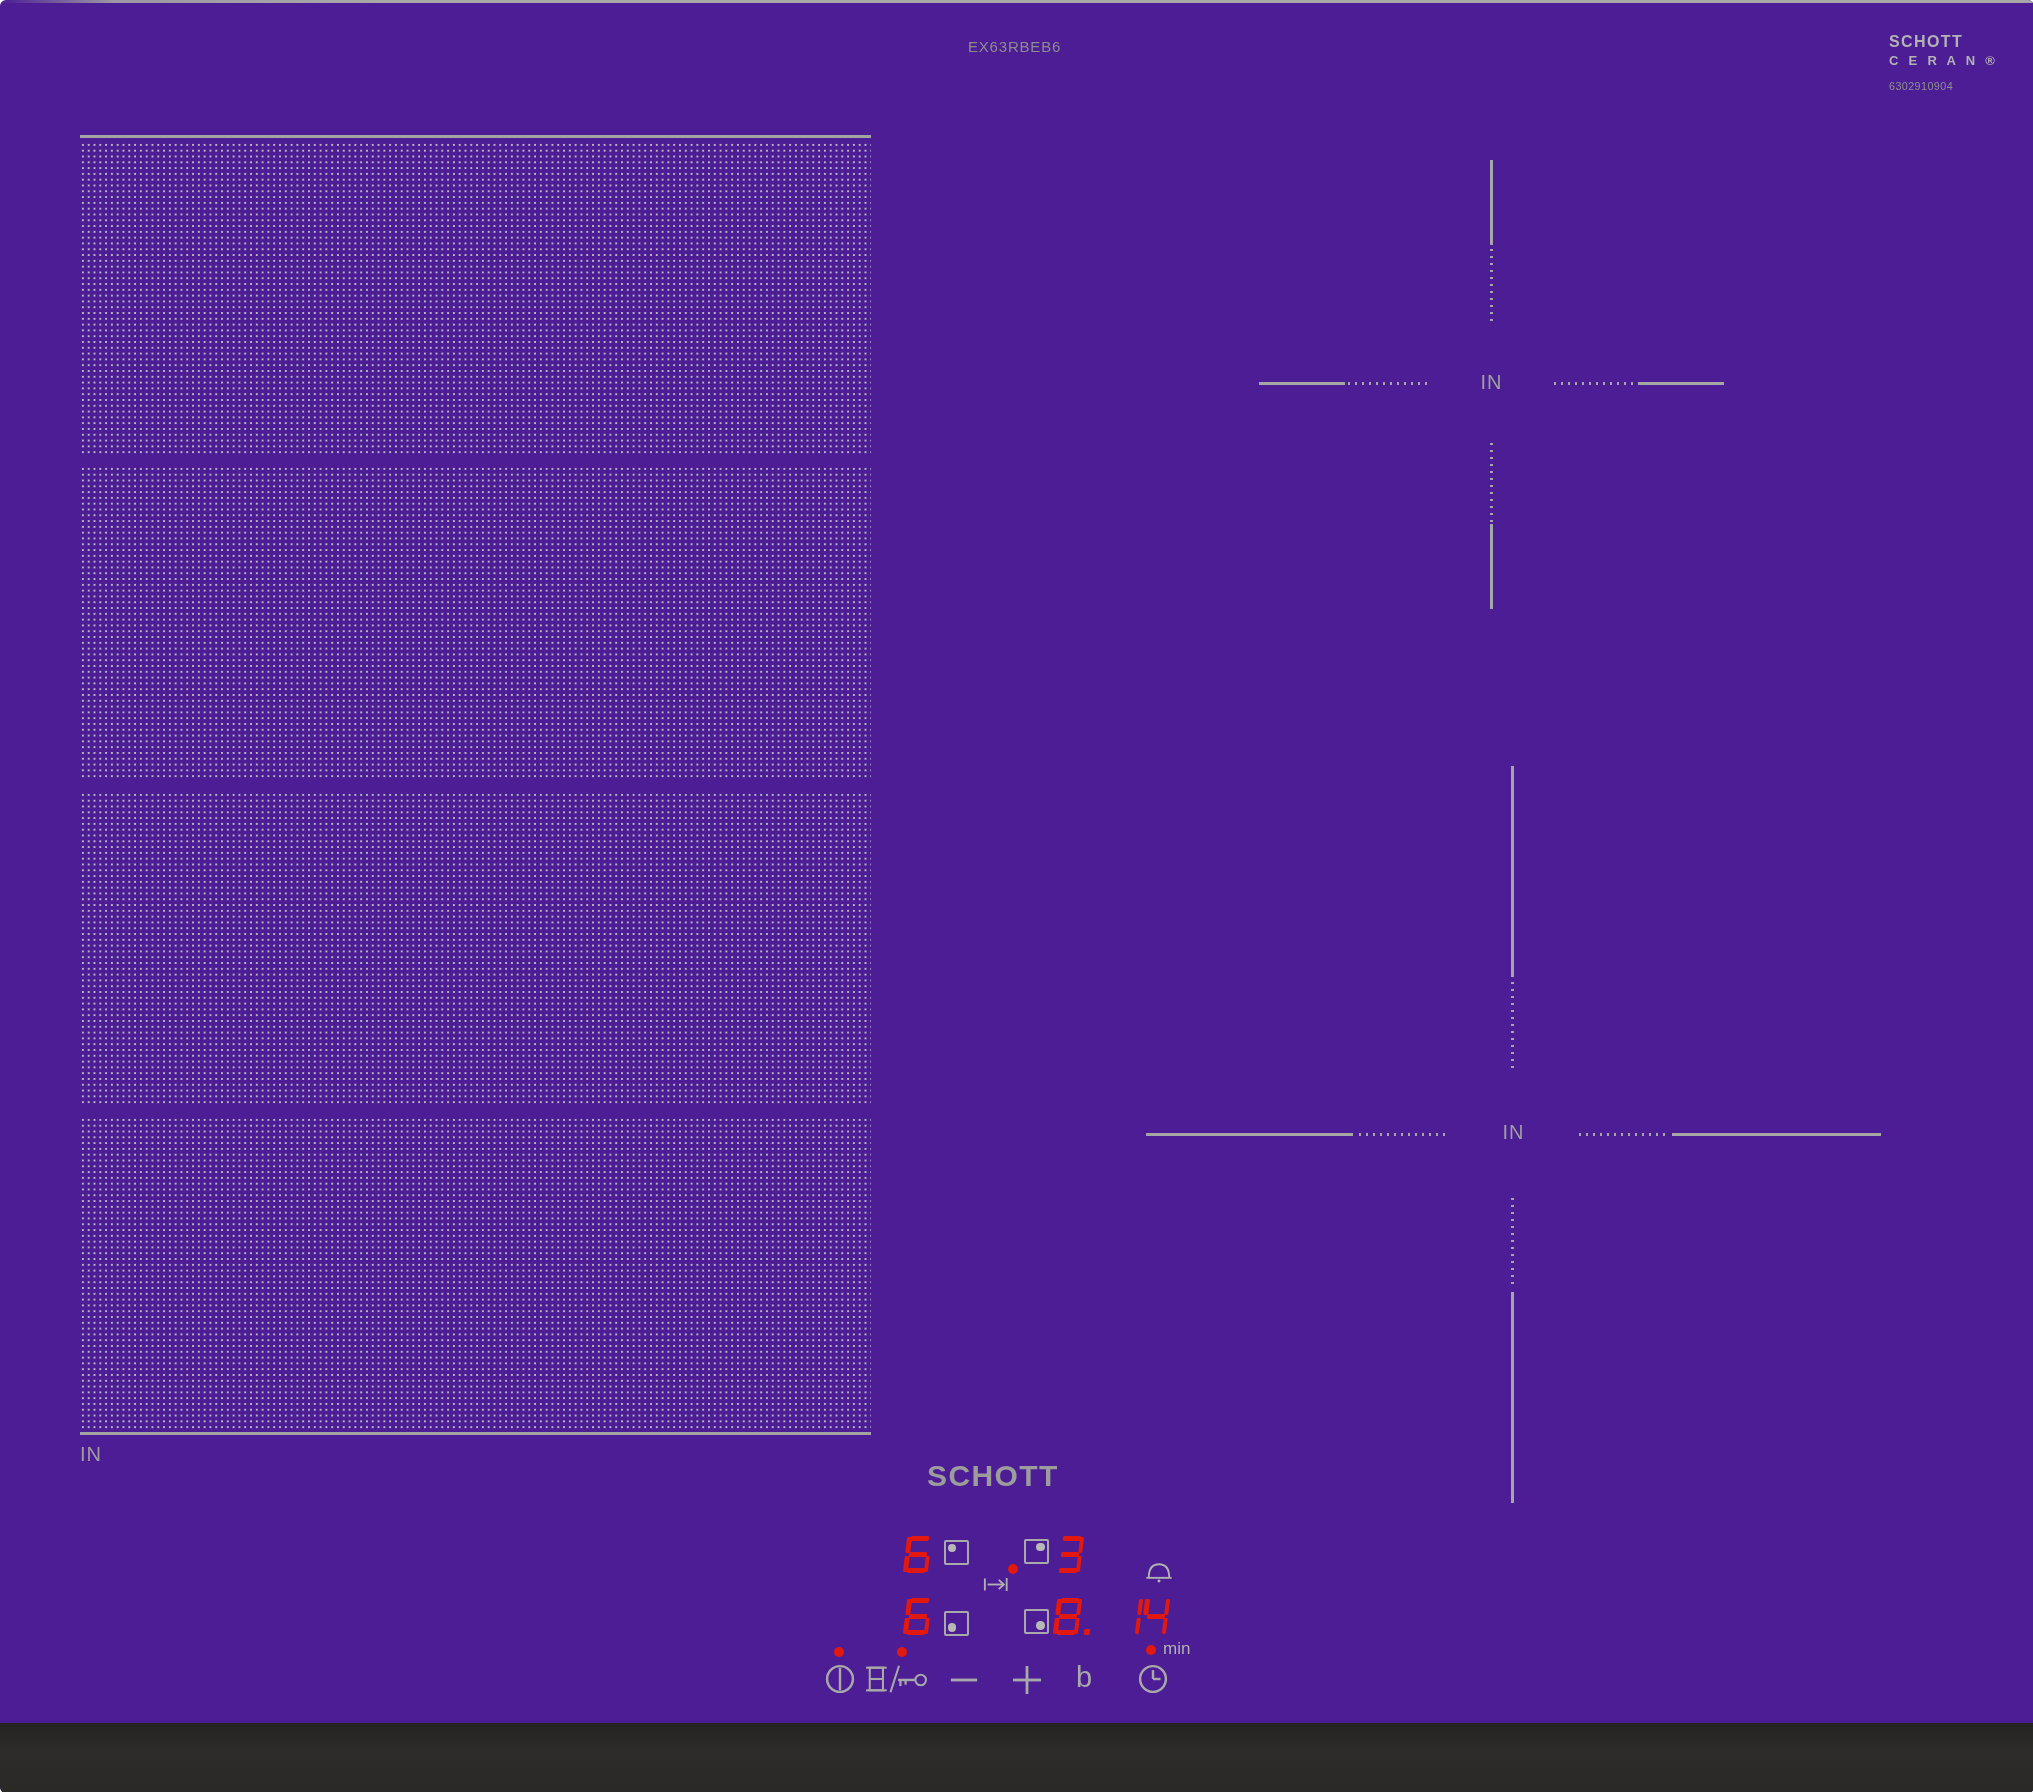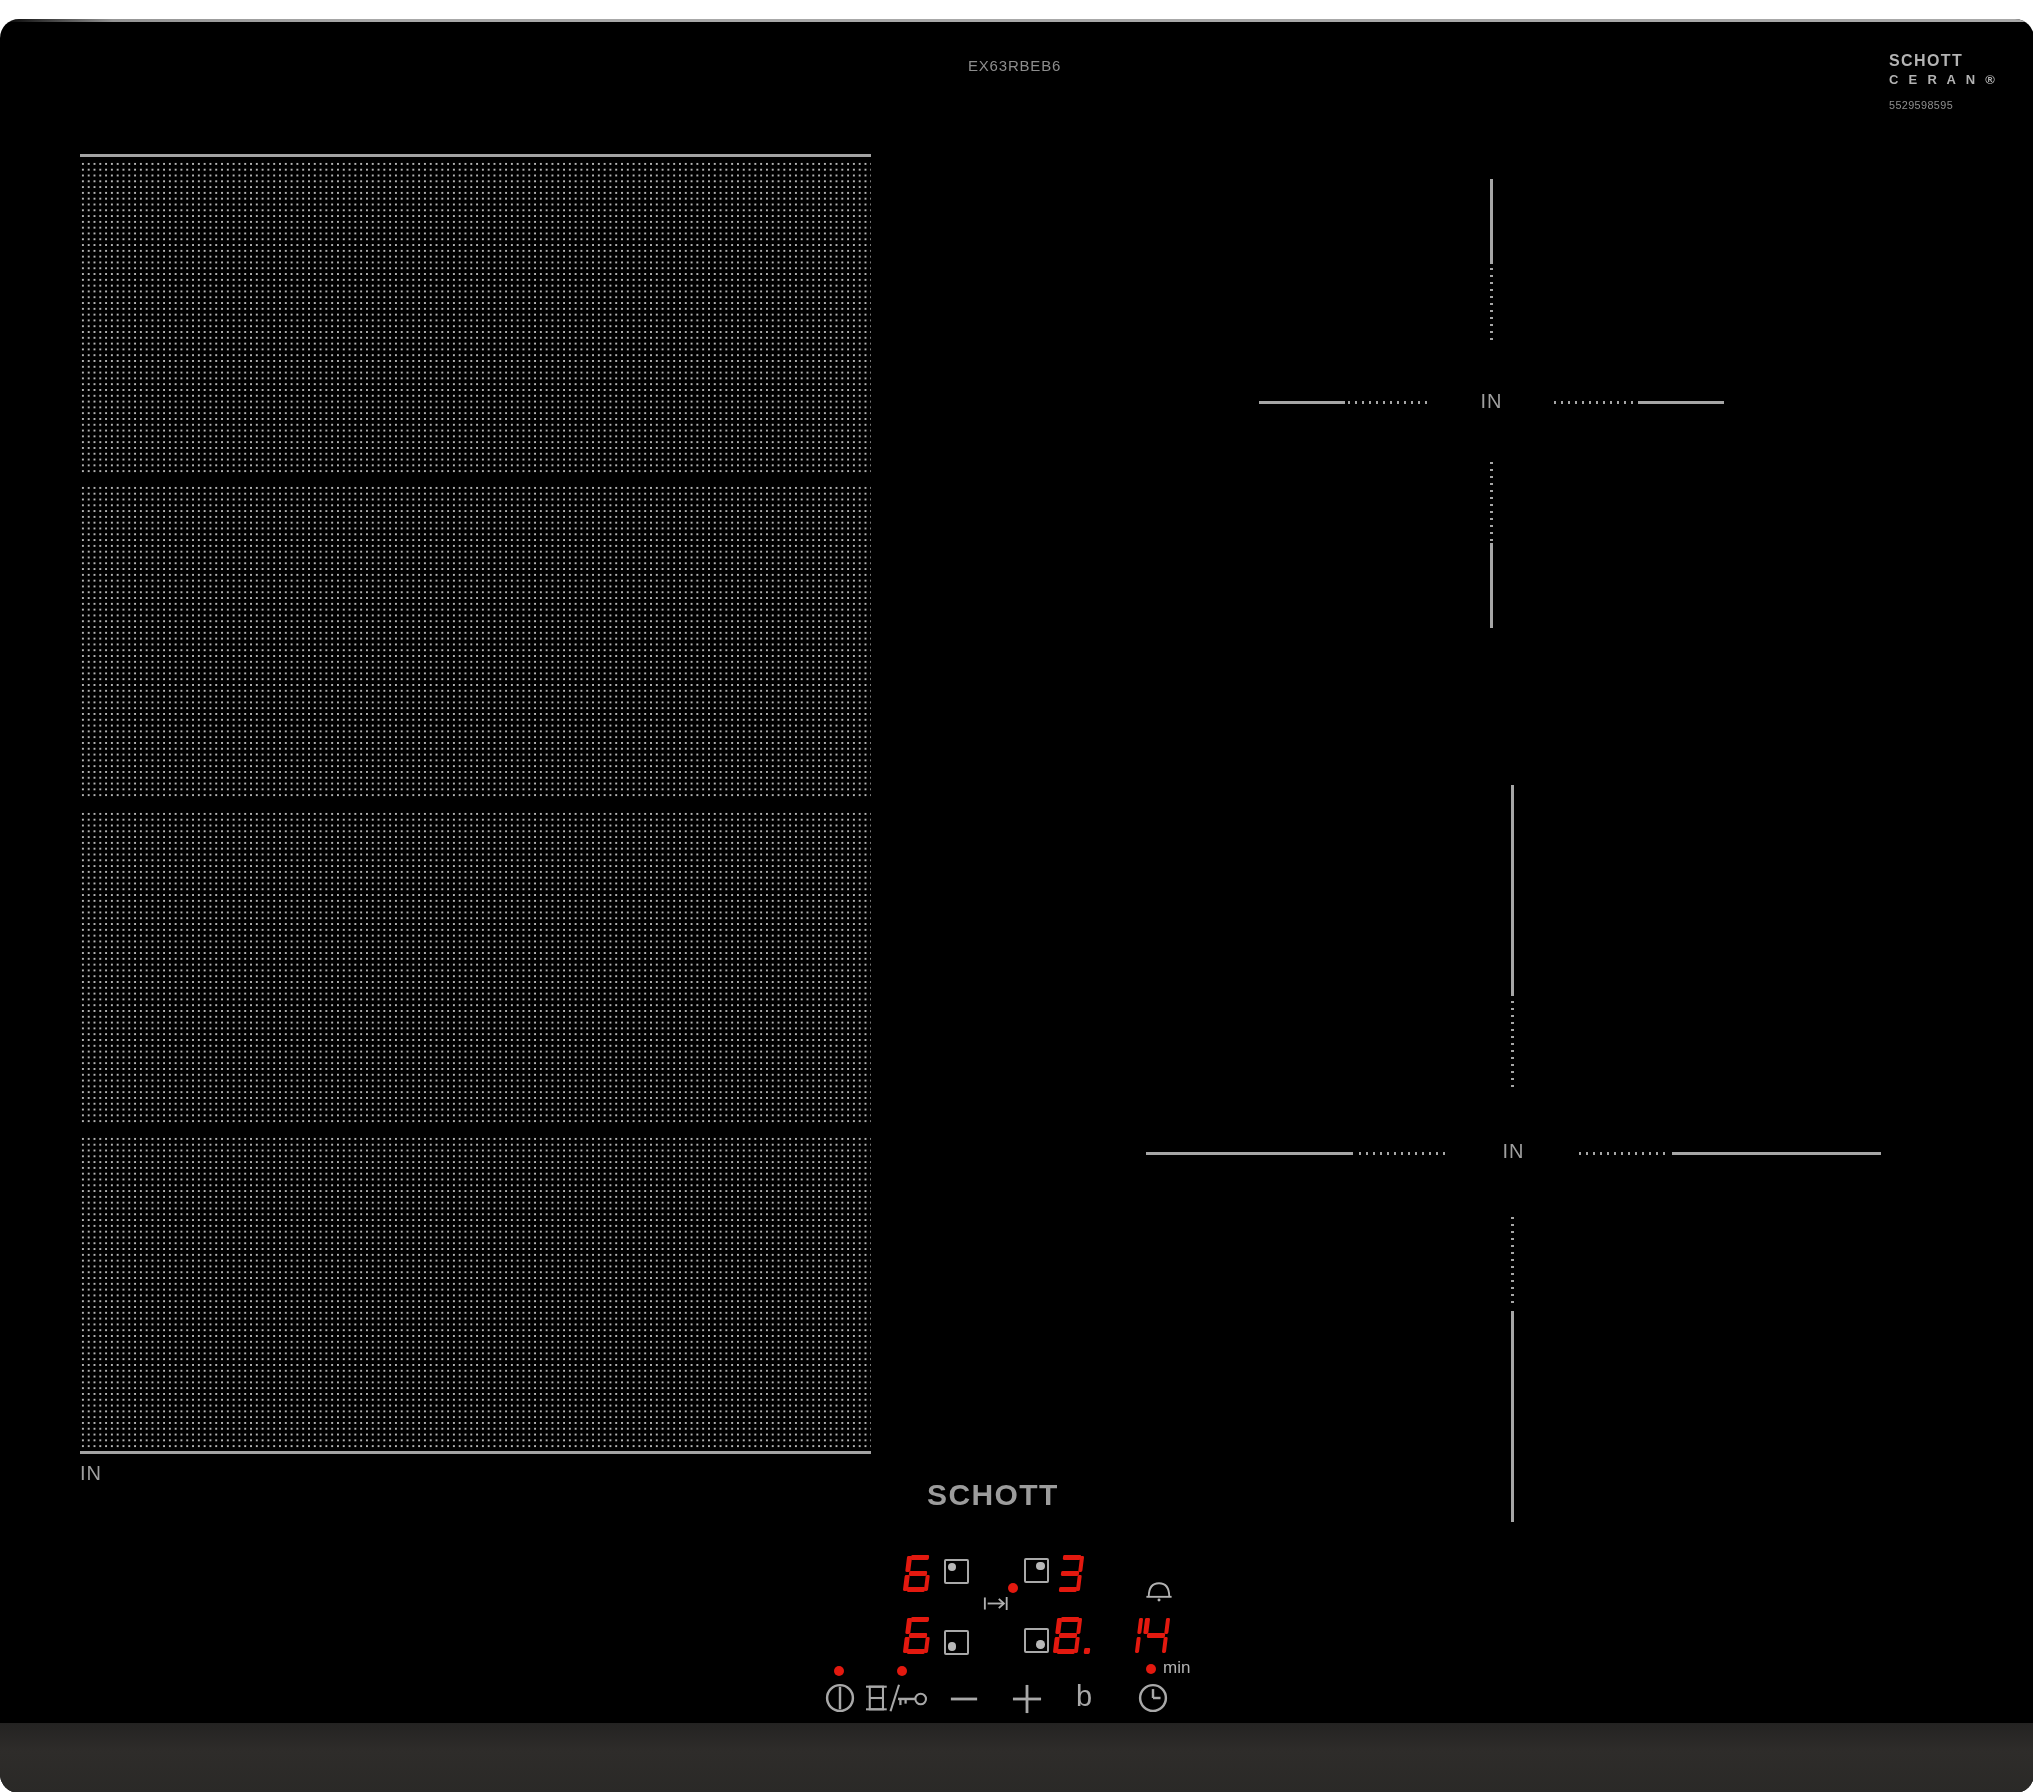--- a/index.html
+++ b/index.html
@@ -1,17 +1,17 @@
 <!DOCTYPE html>
 <html style="--red: #e3190f; --marking: #a6a6a6;font-size:15px"><head>
 <meta charset="utf-8">
 <style>
   html,body{margin:0;padding:0;background:#ffffff;}
   .stage{position:relative;width:2034px;height:1793px;font-family:"Liberation Sans",sans-serif;}
-  .hob{position:absolute;inset:0;background:#000000;border-radius:19px;overflow:hidden;margin-top:19px;}
+  .hob{position:absolute;inset:0;background:#4c1d95;border-radius:6px;overflow:hidden;}
   .top-edge{position:absolute;left:0;right:0;top:0;height:2.8px;
     background:linear-gradient(to right,rgba(160,160,160,0) 0,rgba(165,165,165,.9) 113px,#a8a8a8 377px);}
   .bottom-bevel{position:absolute;left:0;right:0;bottom:0;height:70px;
     background:linear-gradient(to bottom,#242322 0,#2e2c2a 40%,#2a2927 100%);}
 
   
   .model{position:absolute;left:968px;top:38px;color:#8d8d8d;font-size:15px;letter-spacing:0.8px;}
   .schott{position:absolute;left:1889px;top:34px;color:#b3b3b3;line-height:1;}
   .schott .l1{font-size:16px;font-weight:bold;letter-spacing:1.4px;}
   .schott .l2{font-size:13px;font-weight:bold;letter-spacing:3.3px;margin-top:3.8px;}
@@ -62,21 +62,21 @@
 
 <div class="stage">
   <div class="hob">
     <div class="top-edge"></div>
     <div class="bottom-bevel"></div>
 
     <div class="model">EX63RBEB6</div>
     <div class="schott">
       <div class="l1">SCHOTT</div>
       <div class="l2">C E R A N ®</div>
-      <div class="serial">5529598595</div>
+      <div class="serial">6302910904</div>
     </div>
     <div class="siemens">SCHOTT</div>
 
     <div class="fz-line" style="top:135px;"></div>
     <div class="fz-sec" style="top:142px;height:313px;"></div>
     <div class="fz-sec" style="top:466px;height:314px;"></div>
     <div class="fz-sec" style="top:792px;height:314px;"></div>
     <div class="fz-sec" style="top:1117px;height:314px;"></div>
     <div class="fz-line" style="top:1432px;"></div>
     <div class="in-label" style="left:80px;top:1443px;">IN</div>

